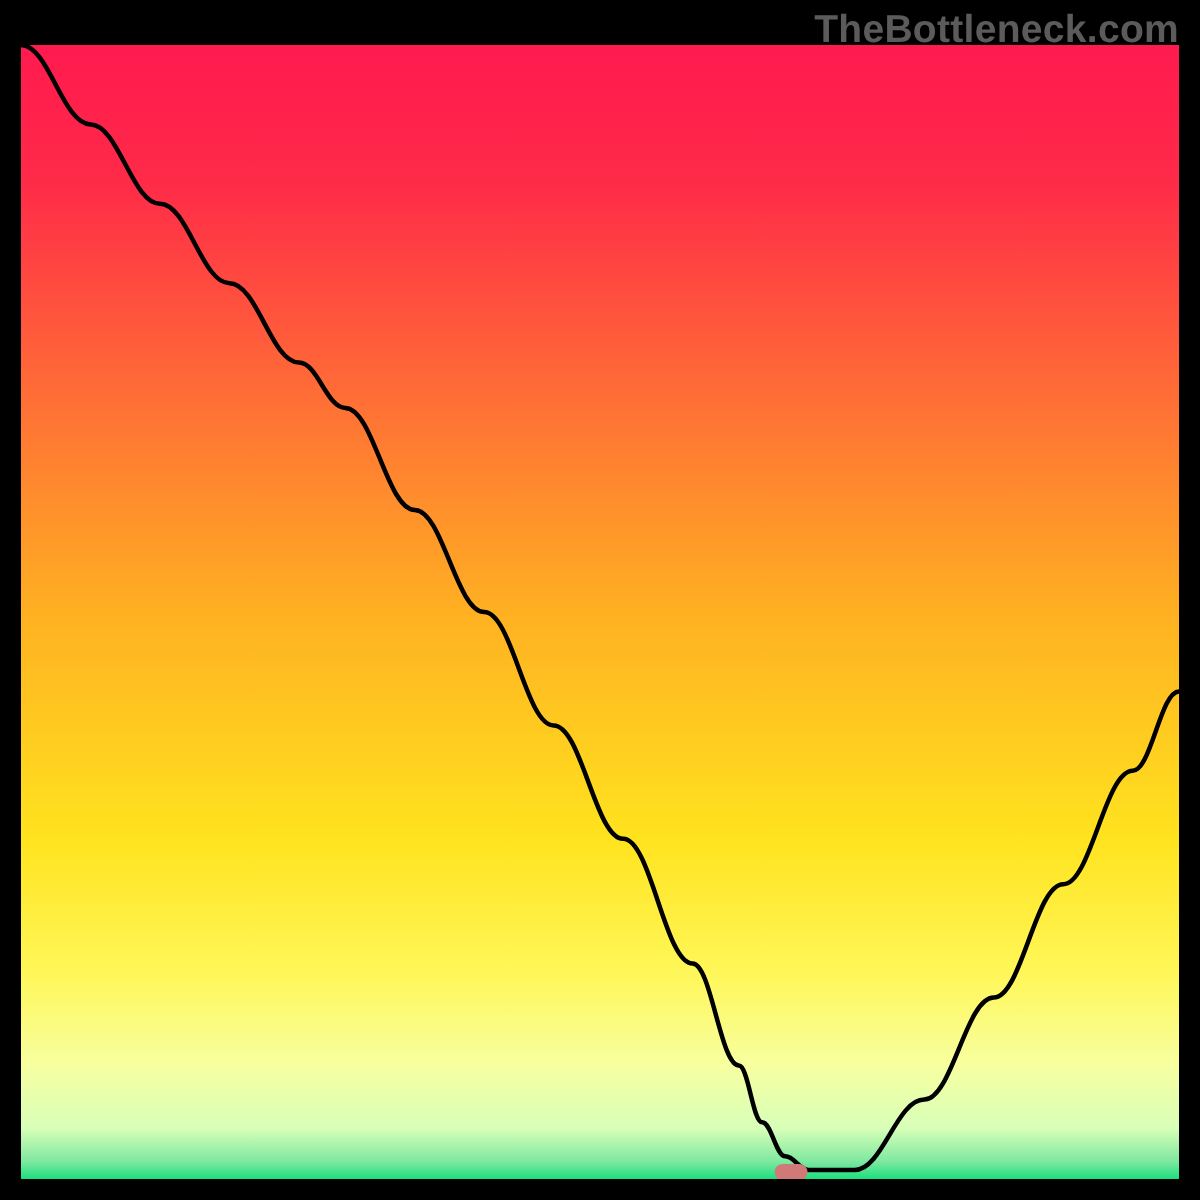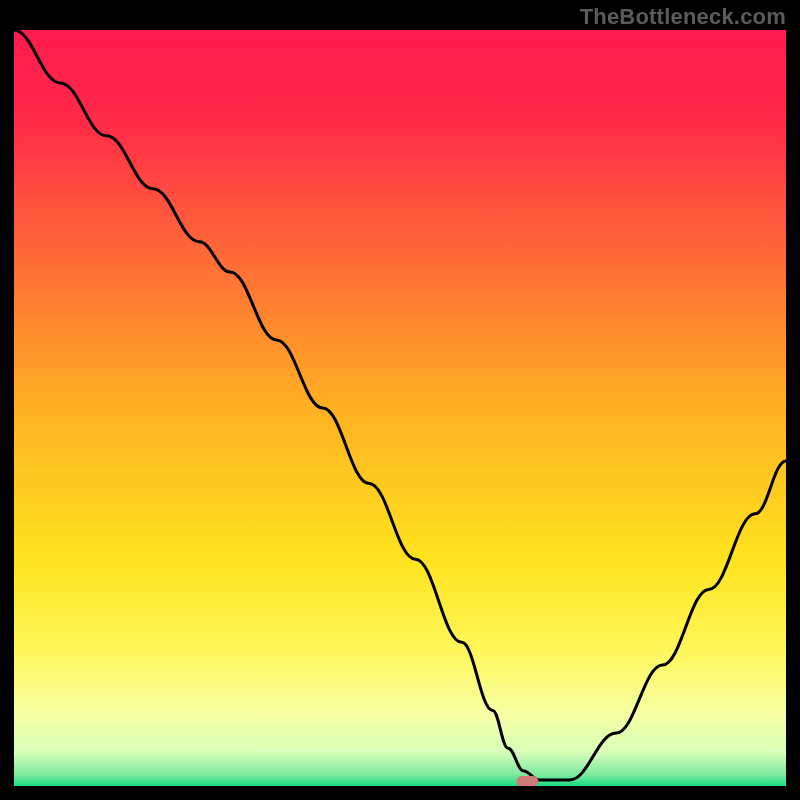--- a/index.html
+++ b/index.html
@@ -17,21 +17,21 @@
     top: 0;
     width: 800px;
     height: 800px;
     background: #000000;
   }
   .watermark {
     position: absolute;
     top: 4px;
     right: 14px;
     color: #5b5b5b;
-    font-size: 22px;
+    font-size: 26px;
     font-weight: 600;
     letter-spacing: 0.2px;
     z-index: 10;
   }
   .plot-wrap {
     position: absolute;
     left: 14px;
     top: 30px;
     width: 772px;
     height: 756px;

